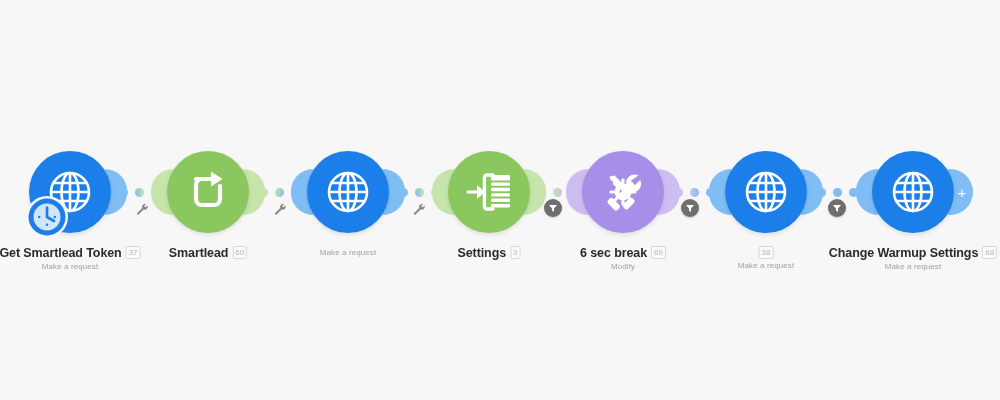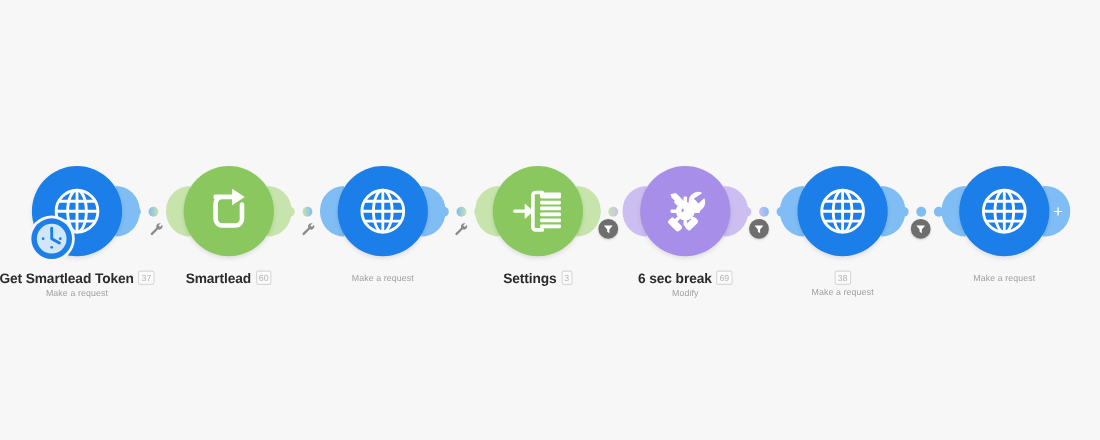--- a/index.html
+++ b/index.html
@@ -357,16 +357,20 @@
             <circle cx="26" cy="26" r="19"></circle>
             <ellipse cx="26" cy="26" rx="8.5" ry="19"></ellipse>
             <line x1="26" y1="7" x2="26" y2="45"></line>
             <line x1="8.6" y1="17" x2="43.4" y2="17"></line>
             <line x1="7" y1="26" x2="45" y2="26"></line>
             <line x1="8.6" y1="35" x2="43.4" y2="35"></line>
           </g>
         </svg>
       </div>
       <div class="label-wrap">
+        <div class="label-line">
+          <span class="label-title">Change Warmup Settings</span>
+          <span class="label-badge">68</span>
+        </div>
         <div class="label-sub">Make a request</div>
       </div>
     </div>
   </div>
 
 </body></html>

